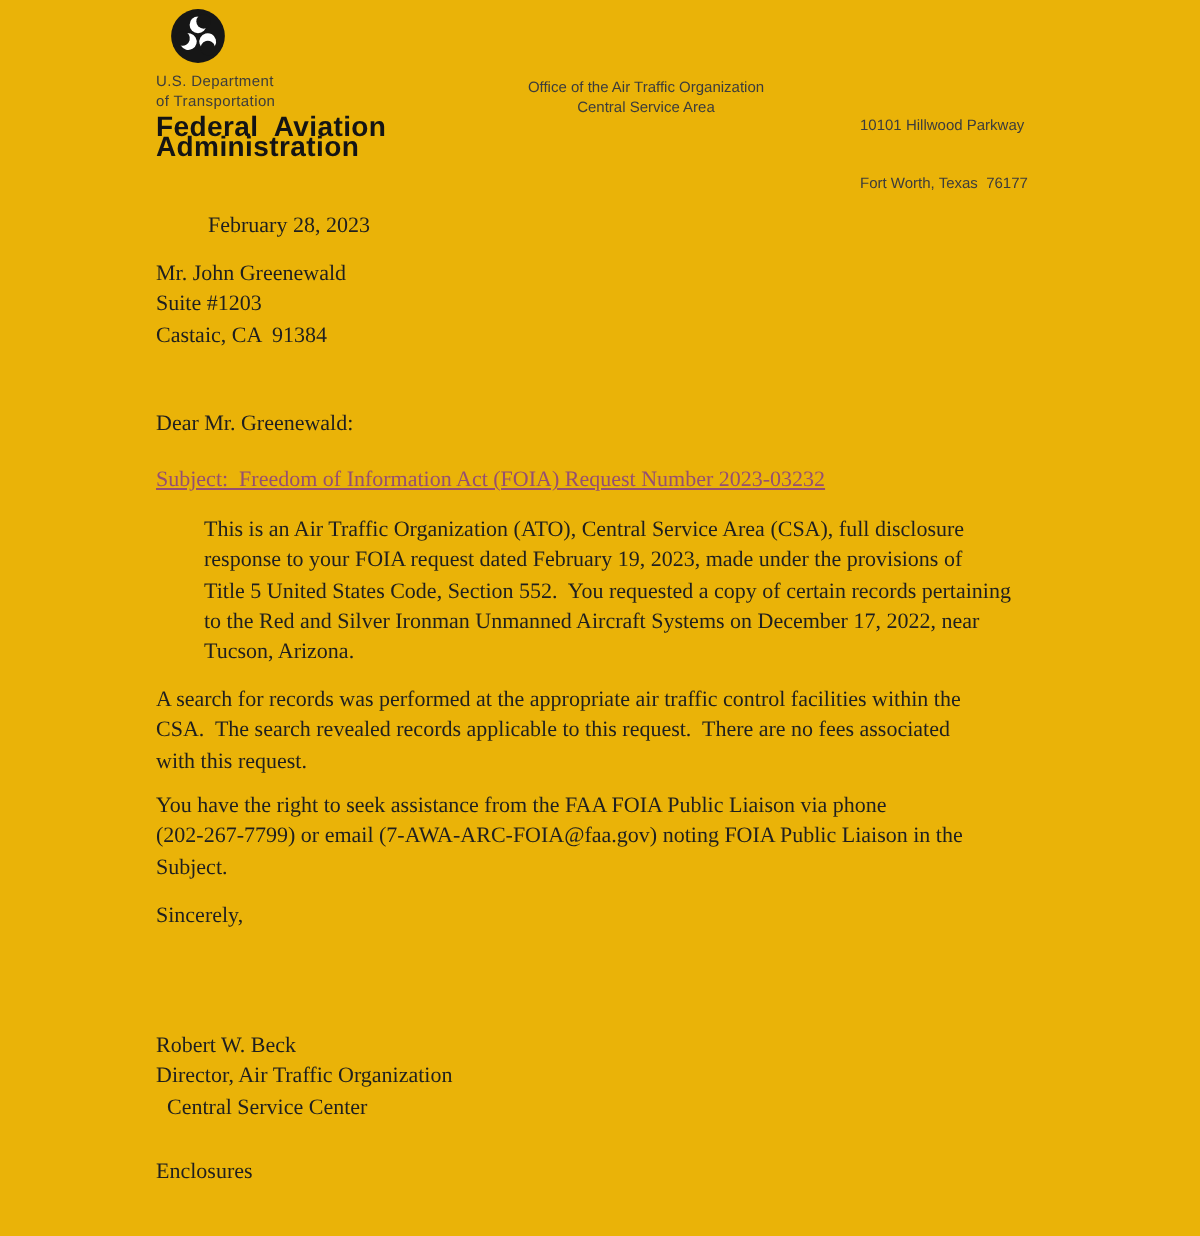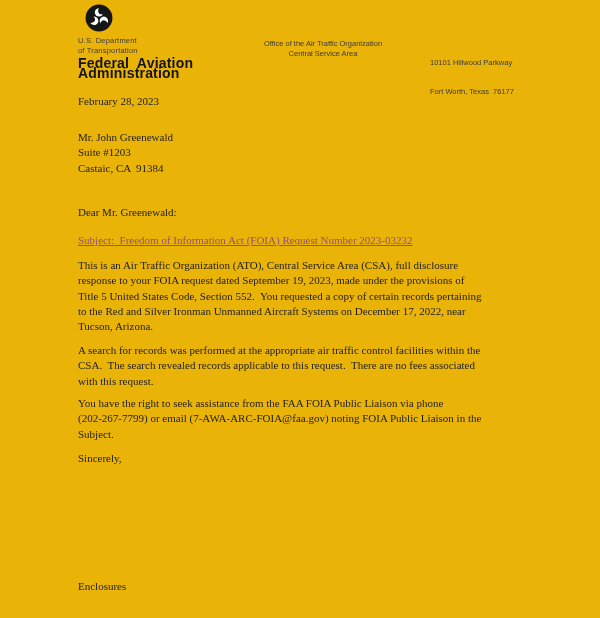--- a/index.html
+++ b/index.html
@@ -45,25 +45,25 @@
     white-space: pre;
   }
 
   
   .block {
     position: absolute; left: 78px;
     font-size: 11px; line-height: 15.3px;
   }
   .line { display: block; white-space: pre; }
 
-  .date-block        { top: 94px;  }
+  .date-block        { top: 106px; margin-left: 26px;  }
   .recipient-block   { top: 130px; }
   .salutation-block  { top: 205px; }
   .subject-block     { top: 233px; }
-  .para-1            { top: 258px; }
+  .para-1            { top: 258px; margin-left: 24px; }
   .para-2            { top: 343px; }
   .para-3            { top: 396px; }
   .closing-block     { top: 451px; }
   .signature-block   { top: 516px; }
   .enclosures-block  { top: 579px; }
 
   .subject-link {
     text-decoration: underline;
     cursor: pointer;
   }
@@ -125,21 +125,21 @@
   <div class="block salutation-block">
     <span class="line">Dear Mr. Greenewald:</span>
   </div>
 
   <div class="block subject-block">
     <span class="line subject-link" style="color: rgb(149, 79, 114);">Subject:  Freedom of Information Act (FOIA) Request Number 2023-03232</span>
   </div>
 
   <div class="block para-1">
     <span class="line">This is an Air Traffic Organization (ATO), Central Service Area (CSA), full disclosure</span>
-    <span class="line">response to your FOIA request dated September 19, 2023, made under the provisions of</span>
+    <span class="line">response to your FOIA request dated February 19, 2023, made under the provisions of</span>
     <span class="line">Title 5 United States Code, Section 552.  You requested a copy of certain records pertaining</span>
     <span class="line">to the Red and Silver Ironman Unmanned Aircraft Systems on December 17, 2022, near</span>
     <span class="line">Tucson, Arizona.</span>
   </div>
 
   <div class="block para-2">
     <span class="line">A search for records was performed at the appropriate air traffic control facilities within the</span>
     <span class="line">CSA.  The search revealed records applicable to this request.  There are no fees associated</span>
     <span class="line">with this request.</span>
   </div>
@@ -147,18 +147,23 @@
   <div class="block para-3">
     <span class="line">You have the right to seek assistance from the FAA FOIA Public Liaison via phone</span>
     <span class="line">(202-267-7799) or email (7-AWA-ARC-FOIA@faa.gov) noting FOIA Public Liaison in the</span>
     <span class="line">Subject.</span>
   </div>
 
   <div class="block closing-block">
     <span class="line">Sincerely,</span>
   </div>
 
+  <div class="block signature-block">
+    <span class="line">Robert W. Beck</span>
+    <span class="line">Director, Air Traffic Organization</span>
+    <span class="line">  Central Service Center</span>
+  </div>
 
   <div class="block enclosures-block">
     <span class="line">Enclosures</span>
   </div>
 
 </div>
 
 </body></html>

